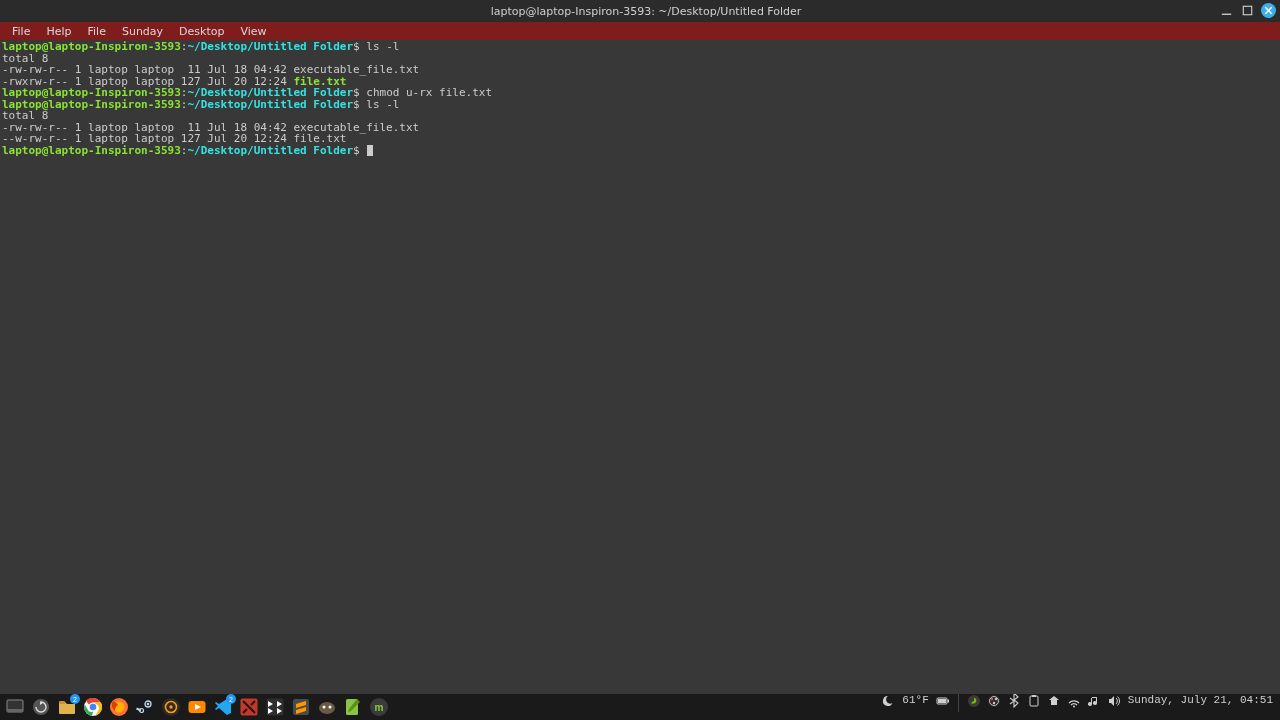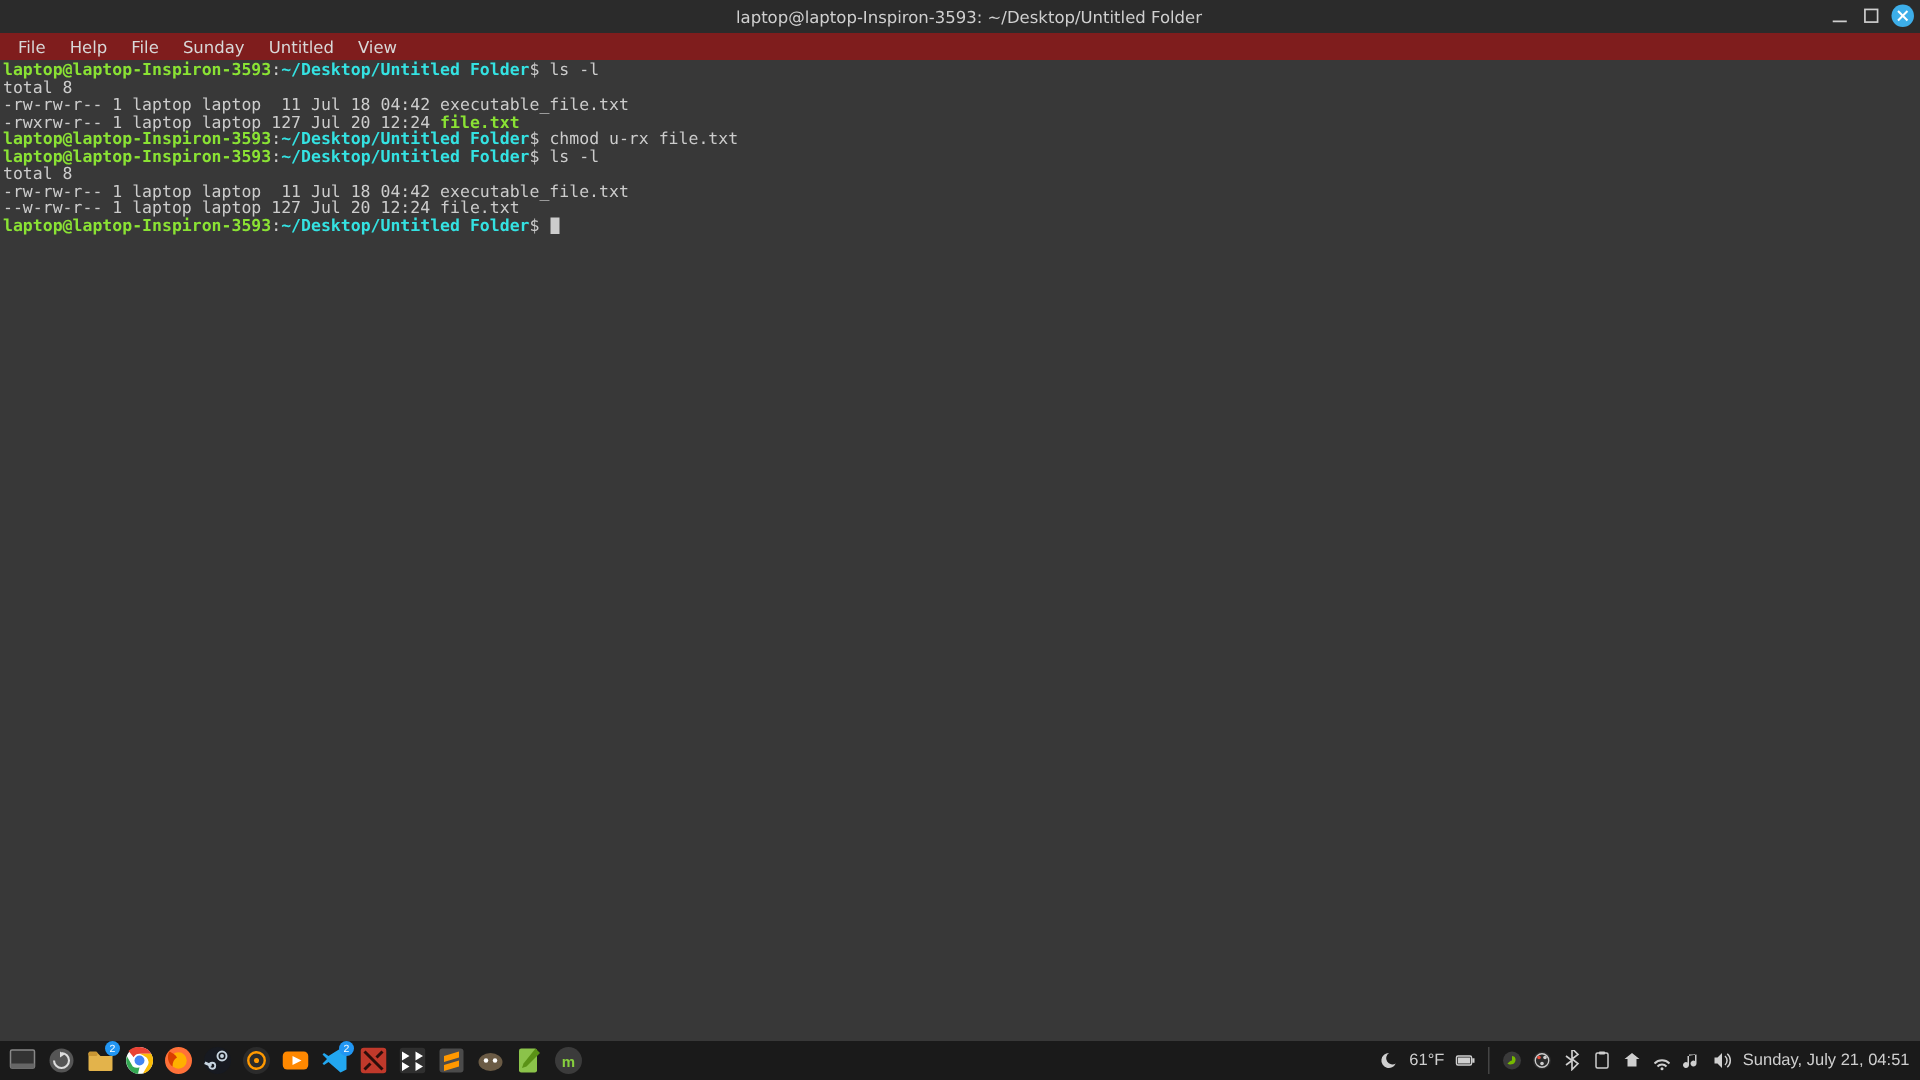--- a/index.html
+++ b/index.html
@@ -19,21 +19,21 @@
   .terminal { background:#383838; color:#cccccc; font-size:11px; line-height:11.5px; height:654px; padding:1px 12px 0 2px; white-space:pre; overflow:hidden; letter-spacing:0; }
   .terminal .line { height:11.5px; }
   .prompt-user { color:#8ae234; font-weight:bold; }
   .prompt-path { color:#34e2e2; font-weight:bold; }
   .cmd { color:#cccccc; }
   .exec-file { color:#8ae234; font-weight:bold; }
   .cursor { display:inline-block; width:6px; height:11px; background:#cccccc; vertical-align:bottom; margin-left:1px; }
   
   .taskbar { height:26px; background:#1a1a1a; display:flex; align-items:center; padding:0 4px; position:relative; }
   .taskbar .left { display:flex; align-items:center; gap:4px; }
-  .taskbar .right { position:absolute; right:6px; top:0; height:26px; display:flex; align-items:center; gap:6px; color:#cfcfcf; font-family:Liberation Sans, sans-serif; font-size:11px; }
+  .taskbar .right { position:absolute; right:6px; top:0; height:26px; display:flex; align-items:flex-start; gap:6px; color:#cfcfcf; font-family:Liberation Mono, monospace; font-size:11px; }
   .tb-icon { width:22px; height:22px; display:flex; align-items:center; justify-content:center; position:relative; cursor:pointer; }
   .tb-icon.sm { width:14px; height:14px; }
   .badge { position:absolute; top:-2px; right:-2px; width:10px; height:10px; border-radius:50%; background:#2196f3; color:#fff; font-size:7px; font-family:sans-serif; display:flex; align-items:center; justify-content:center; }
   .sep { width:1px; height:18px; background:#444; margin:0 2px; }
   .tray-text { margin:0 1px; }
 </style>
 </head>
 <body>
 
 <div class="titlebar">
@@ -56,21 +56,21 @@
         </svg>
     </div>
   </div>
 </div>
 
 <div class="menubar">
   <div class="menuitem">File</div>
   <div class="menuitem">Help</div>
   <div class="menuitem">File</div>
   <div class="menuitem">Sunday</div>
-  <div class="menuitem">Untitled</div>
+  <div class="menuitem">Desktop</div>
   <div class="menuitem">View</div>
 </div>
 
 <div class="terminal" id="terminal"><div class="line"><span class="prompt-user">laptop@laptop-Inspiron-3593</span><span class="cmd">:</span><span class="prompt-path">~/Desktop/Untitled Folder</span><span class="cmd">$ ls -l</span></div><div class="line"><span class="cmd">total 8</span></div><div class="line"><span class="cmd">-rw-rw-r-- 1 laptop laptop  11 Jul 18 04:42 executable_file.txt</span></div><div class="line"><span class="cmd">-rwxrw-r-- 1 laptop laptop 127 Jul 20 12:24 </span><span class="exec-file">file.txt</span></div><div class="line"><span class="prompt-user">laptop@laptop-Inspiron-3593</span><span class="cmd">:</span><span class="prompt-path">~/Desktop/Untitled Folder</span><span class="cmd">$ chmod u-rx file.txt</span></div><div class="line"><span class="prompt-user">laptop@laptop-Inspiron-3593</span><span class="cmd">:</span><span class="prompt-path">~/Desktop/Untitled Folder</span><span class="cmd">$ ls -l</span></div><div class="line"><span class="cmd">total 8</span></div><div class="line"><span class="cmd">-rw-rw-r-- 1 laptop laptop  11 Jul 18 04:42 executable_file.txt</span></div><div class="line"><span class="cmd">--w-rw-r-- 1 laptop laptop 127 Jul 20 12:24 file.txt</span></div><div class="line"><span class="prompt-user">laptop@laptop-Inspiron-3593</span><span class="cmd">:</span><span class="prompt-path">~/Desktop/Untitled Folder</span><span class="cmd">$ </span><span class="cursor"></span></div></div>
 
 <div class="taskbar">
   <div class="left">
     <div class="tb-icon">
       <svg width="20" height="20" viewBox="0 0 20 20">
           <rect x="2" y="3" width="16" height="12" rx="1" fill="#333" stroke="#888" stroke-width="1"></rect>

